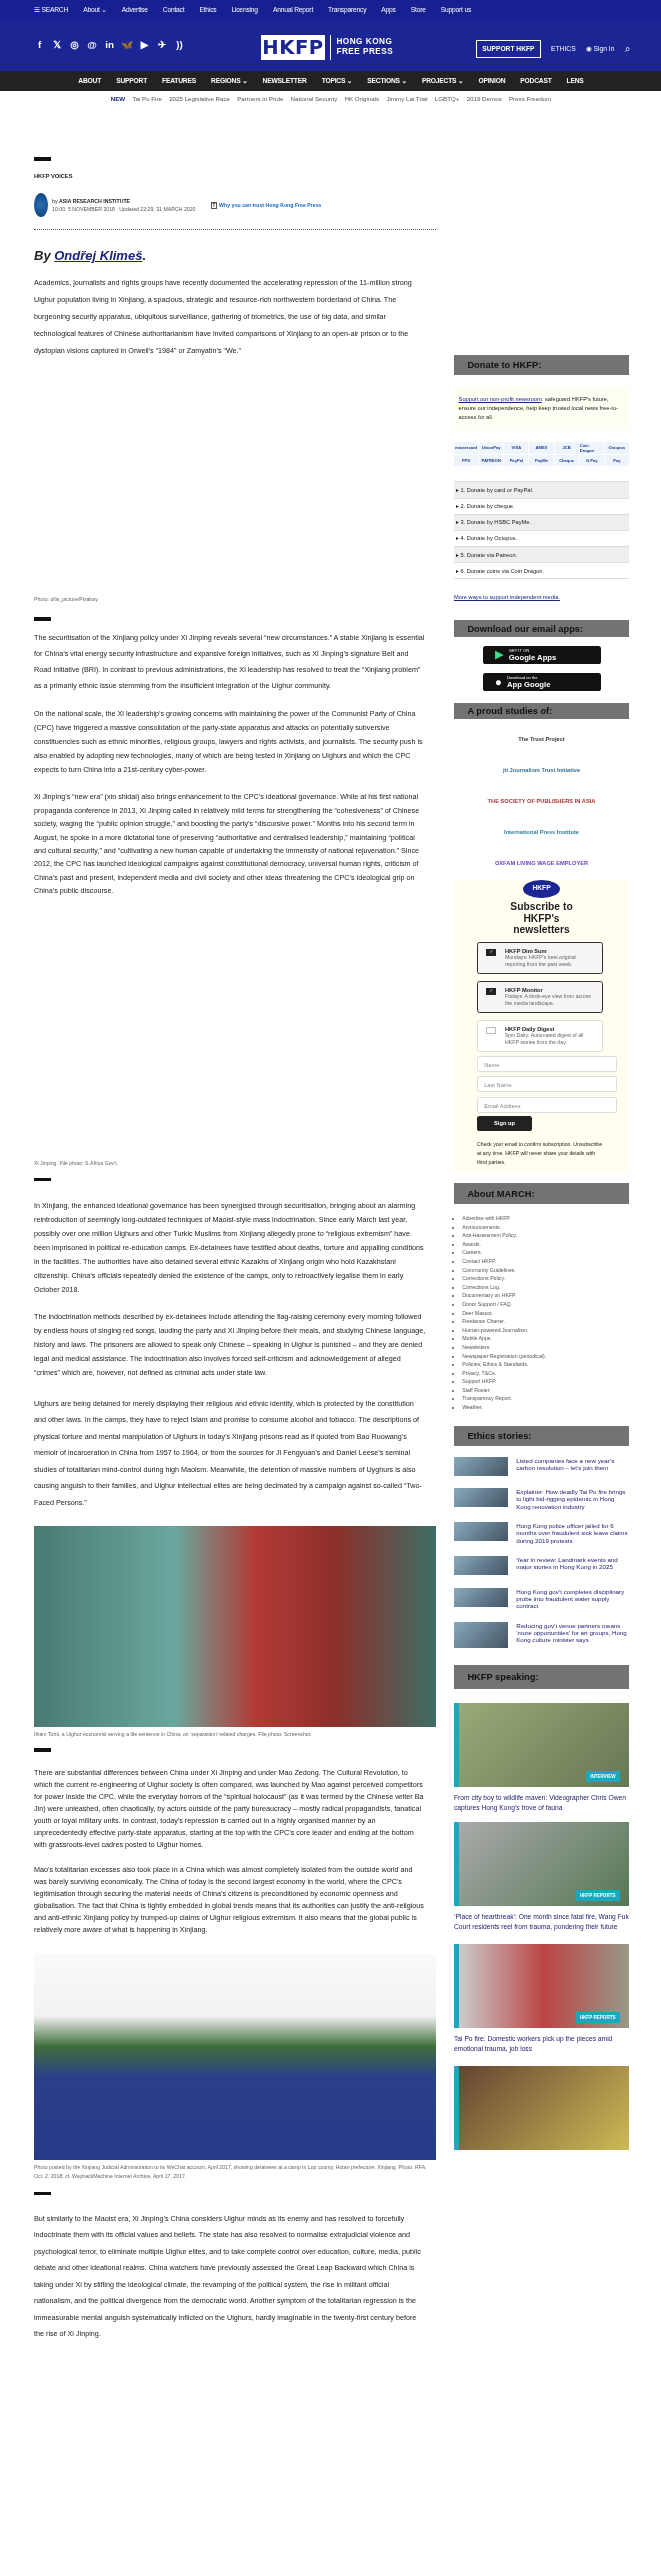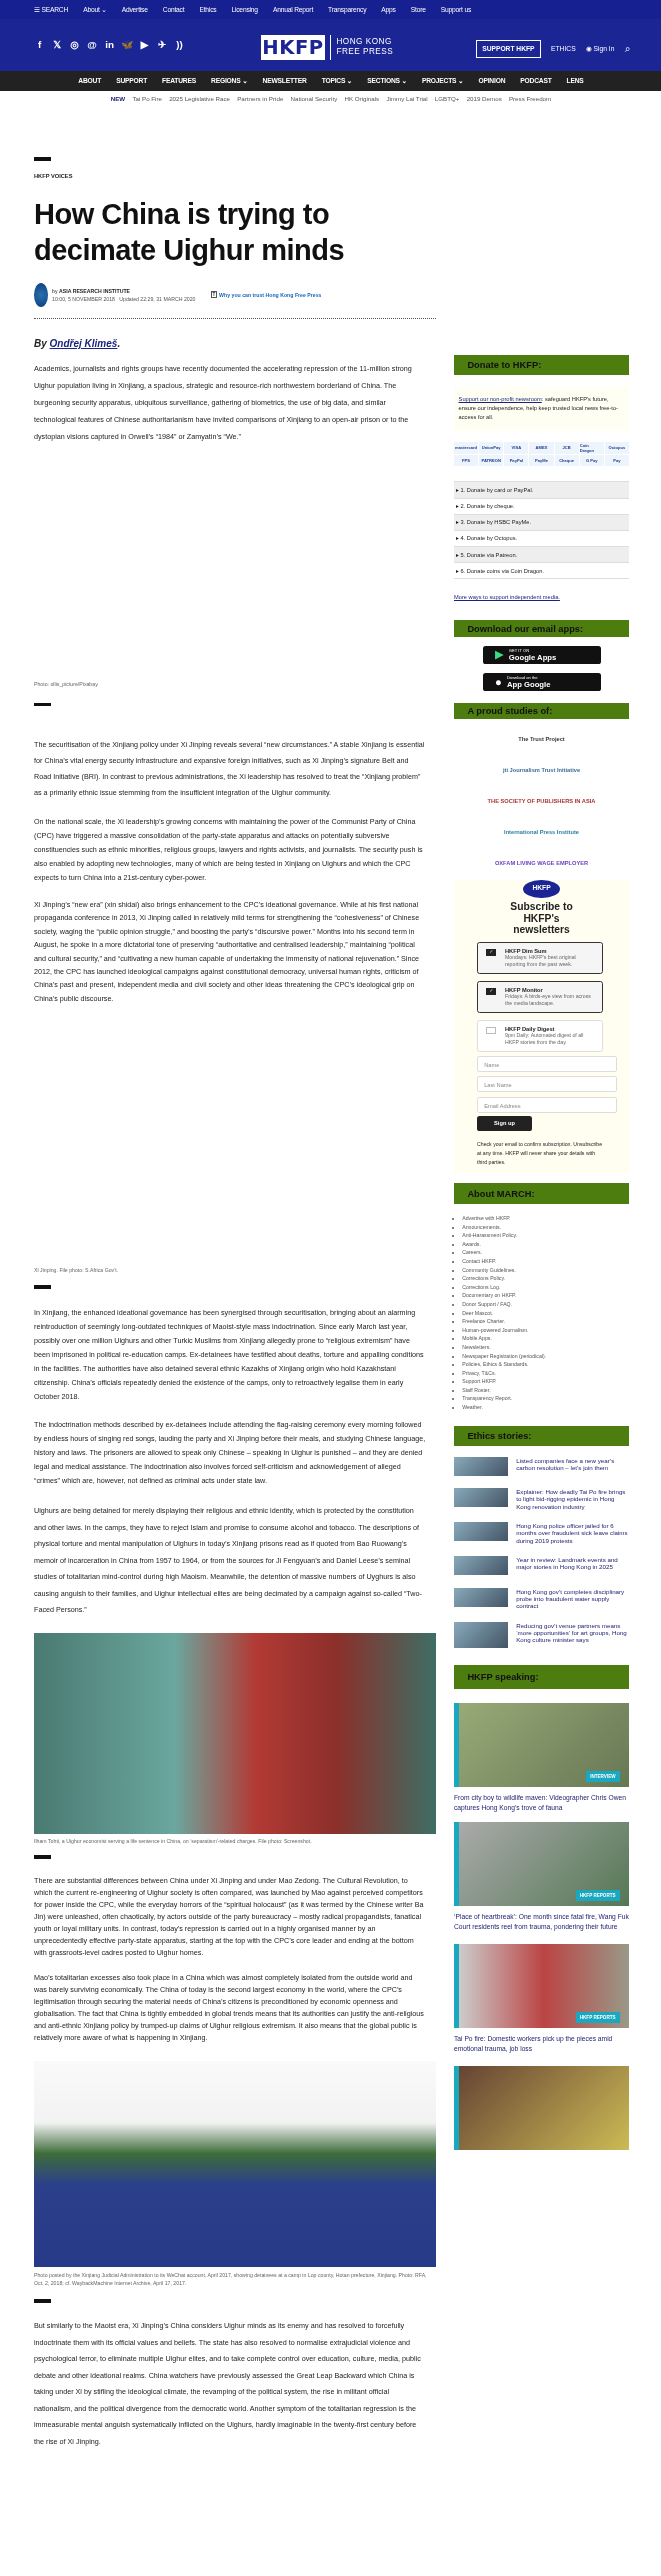--- a/index.html
+++ b/index.html
@@ -6,46 +6,46 @@
 body{width:662px;height:3091px;overflow:hidden;background:#fff;font-family:"Liberation Sans",sans-serif;color:#222;position:relative}
 a{color:#1a237e;text-decoration:underline}
 .topbar{height:19px;background:#162090;display:flex;align-items:center;padding-left:34px;gap:0}
 .topbar .tl{color:#fff;font-size:6.7px;margin-right:15px;white-space:nowrap;font-family:"Liberation Sans",sans-serif;letter-spacing:-0.2px}
 .masthead{height:52px;background:#1b2694;position:relative}
 .social{position:absolute;left:34px;top:17.5px;display:flex;gap:6.2px}
 .social span{display:inline-block;width:11.3px;height:15.5px;color:#fff;font-size:9.8px;font-weight:bold;text-align:center;line-height:15.5px}
 .logo{position:absolute;left:261px;top:15.5px;display:flex;align-items:center}
 .logo .box{width:64px;height:25px;background:#fff;color:#1b2694;font-size:19.6px;font-weight:bold;display:flex;align-items:center;justify-content:center;letter-spacing:0.5px;font-family:"DejaVu Sans",sans-serif}
 .logo .sep{width:1px;height:25px;background:#fff;margin:0 5.2px}
-.logo .txt{color:#fff;font-size:8.2px;line-height:10.3px;font-weight:normal;letter-spacing:0.5px}
+.logo .txt{color:#fff;font-size:8.2px;line-height:10.3px;font-weight:bold;letter-spacing:0.5px}
 .mh-right{position:absolute;left:476px;top:20.6px;display:flex;align-items:center;gap:10.3px}
 .support-btn{border:1px solid #fff;color:#fff;font-weight:bold;font-size:6.7px;padding:4.6px 5.2px}
 .mh-right .t{color:#fff;font-size:6.7px}
 .nav{height:19.6px;background:#222;display:flex;justify-content:center;align-items:center;gap:15px}
 .nav span{color:#fff;font-weight:bold;font-size:6.7px;letter-spacing:-0.2px}
 .subnav{height:15.5px;display:flex;justify-content:center;align-items:center;gap:7.2px;font-size:6.2px;color:#555}
 .subnav .new{color:#1a237e;font-weight:bold}
 .content{position:absolute;left:34px;top:157px;width:402px}
 .tick{width:17px;height:3.6px;background:#111}
 .kicker{font-size:5.7px;font-weight:bold;margin-top:12.4px}
 h1{font-size:29px;line-height:36px;font-weight:bold;color:#111;margin-top:17.5px;letter-spacing:-0.5px;font-family:"Liberation Sans",sans-serif}
 .byline{display:flex;align-items:center;margin-top:14.4px;gap:4.1px}
 .avatar{width:14px;height:24px;border-radius:50%;background:radial-gradient(circle,#2a6fb1,#0a3d7a)}
 .by1{font-size:5.2px}.by1 b{font-weight:bold}
 .by2{font-size:5.2px;color:#555;margin-top:2.1px}
 .trust{font-size:5.2px;color:#1565c0;font-weight:bold;margin-left:11.3px;display:flex;align-items:center;gap:2.1px}
 .trust .tbox{display:inline-block;width:6.2px;height:7.2px;border:0.5px solid #555;font-size:4.6px;text-align:center;line-height:6.2px;color:#333}
 .dotline{border-top:0.5px dotted #555;margin-top:11.3px;width:402px}
-.authorline{font-size:10px;font-weight:bold;font-style:italic;margin-top:18.5px}
-p.body{font-size:7.2px;line-height:17px;color:#222;margin-top:31px;width:392px}
+.authorline{font-size:13px;font-weight:bold;font-style:italic;margin-top:18.5px}
+p.body{font-size:7.2px;line-height:17px;color:#222;margin-top:9px;width:392px}
 .img-ph{background:#fff;height:222px}
 .caption{font-size:5.2px;color:#666;margin-top:3.1px;line-height:8.8px}
 .photo{width:402px;background:#586;position:relative;overflow:hidden}
 .sidebar{position:absolute;left:454px;top:355px;width:175px}
-.sb-head{background:#4d7c0f;padding:5.2px 13.4px;font-weight:bold;font-size:9.3px;color:#111}
+.sb-head{background:#737373;padding:5.2px 13.4px;font-weight:bold;font-size:9.3px;color:#111}
 .donate-box{background:#fffef2;padding:8.2px 4.6px;font-size:5.7px;line-height:9.3px;margin-top:11.3px}
 .pay-grid{display:grid;grid-template-columns:repeat(7,1fr);gap:1px;margin-top:11.3px}
 .pay-grid span{background:#eef4fb;height:11.3px;font-size:4.1px;display:flex;align-items:center;justify-content:center;color:#1a3d8f;font-weight:bold}
 .don-list{margin-top:15.5px;border-top:0.5px solid #ddd}
 .don-list div{padding:4.6px 2.1px;font-size:5.7px;border-bottom:0.5px solid #ddd}
 .don-list div:nth-child(odd){background:#eee}
 .more-link{font-size:5.7px;margin-top:14.4px;display:block}
 .app-btn{width:118px;height:18px;background:#111;border-radius:2.6px;margin:9.3px auto 0;color:#fff;display:flex;align-items:center;padding-left:12.4px;gap:5.2px}
 .app-btn .sm{font-size:4.1px;display:block}.app-btn .lg{font-size:7.7px;font-weight:bold;display:block}
 .member{height:31px;display:flex;align-items:center;justify-content:center;font-size:5.7px;font-weight:bold;color:#333}
@@ -138,21 +138,20 @@
   <span>HK Originals</span>
   <span>Jimmy Lai Trial</span>
   <span>LGBTQ+</span>
   <span>2019 Demos</span>
   <span>Press Freedom</span>
 </div>
 
 <div class="content">
   <div class="tick"></div>
   <div class="kicker">HKFP VOICES</div>
-  <h1>How China is trying to decimate Uighur minds</h1>
   <div class="byline">
     <div class="avatar"></div>
     <div>
       <div class="by1"><span>by </span><b>ASIA RESEARCH INSTITUTE</b></div>
       <div class="by2"><span>10:00, 5 NOVEMBER 2018</span>&nbsp;&nbsp;&nbsp;<span>Updated 22:29, 31 MARCH 2020</span></div>
     </div>
     <div class="trust">
         <span class="tbox">T</span>
         <span>Why you can trust Hong Kong Free Press</span>
       </div>

